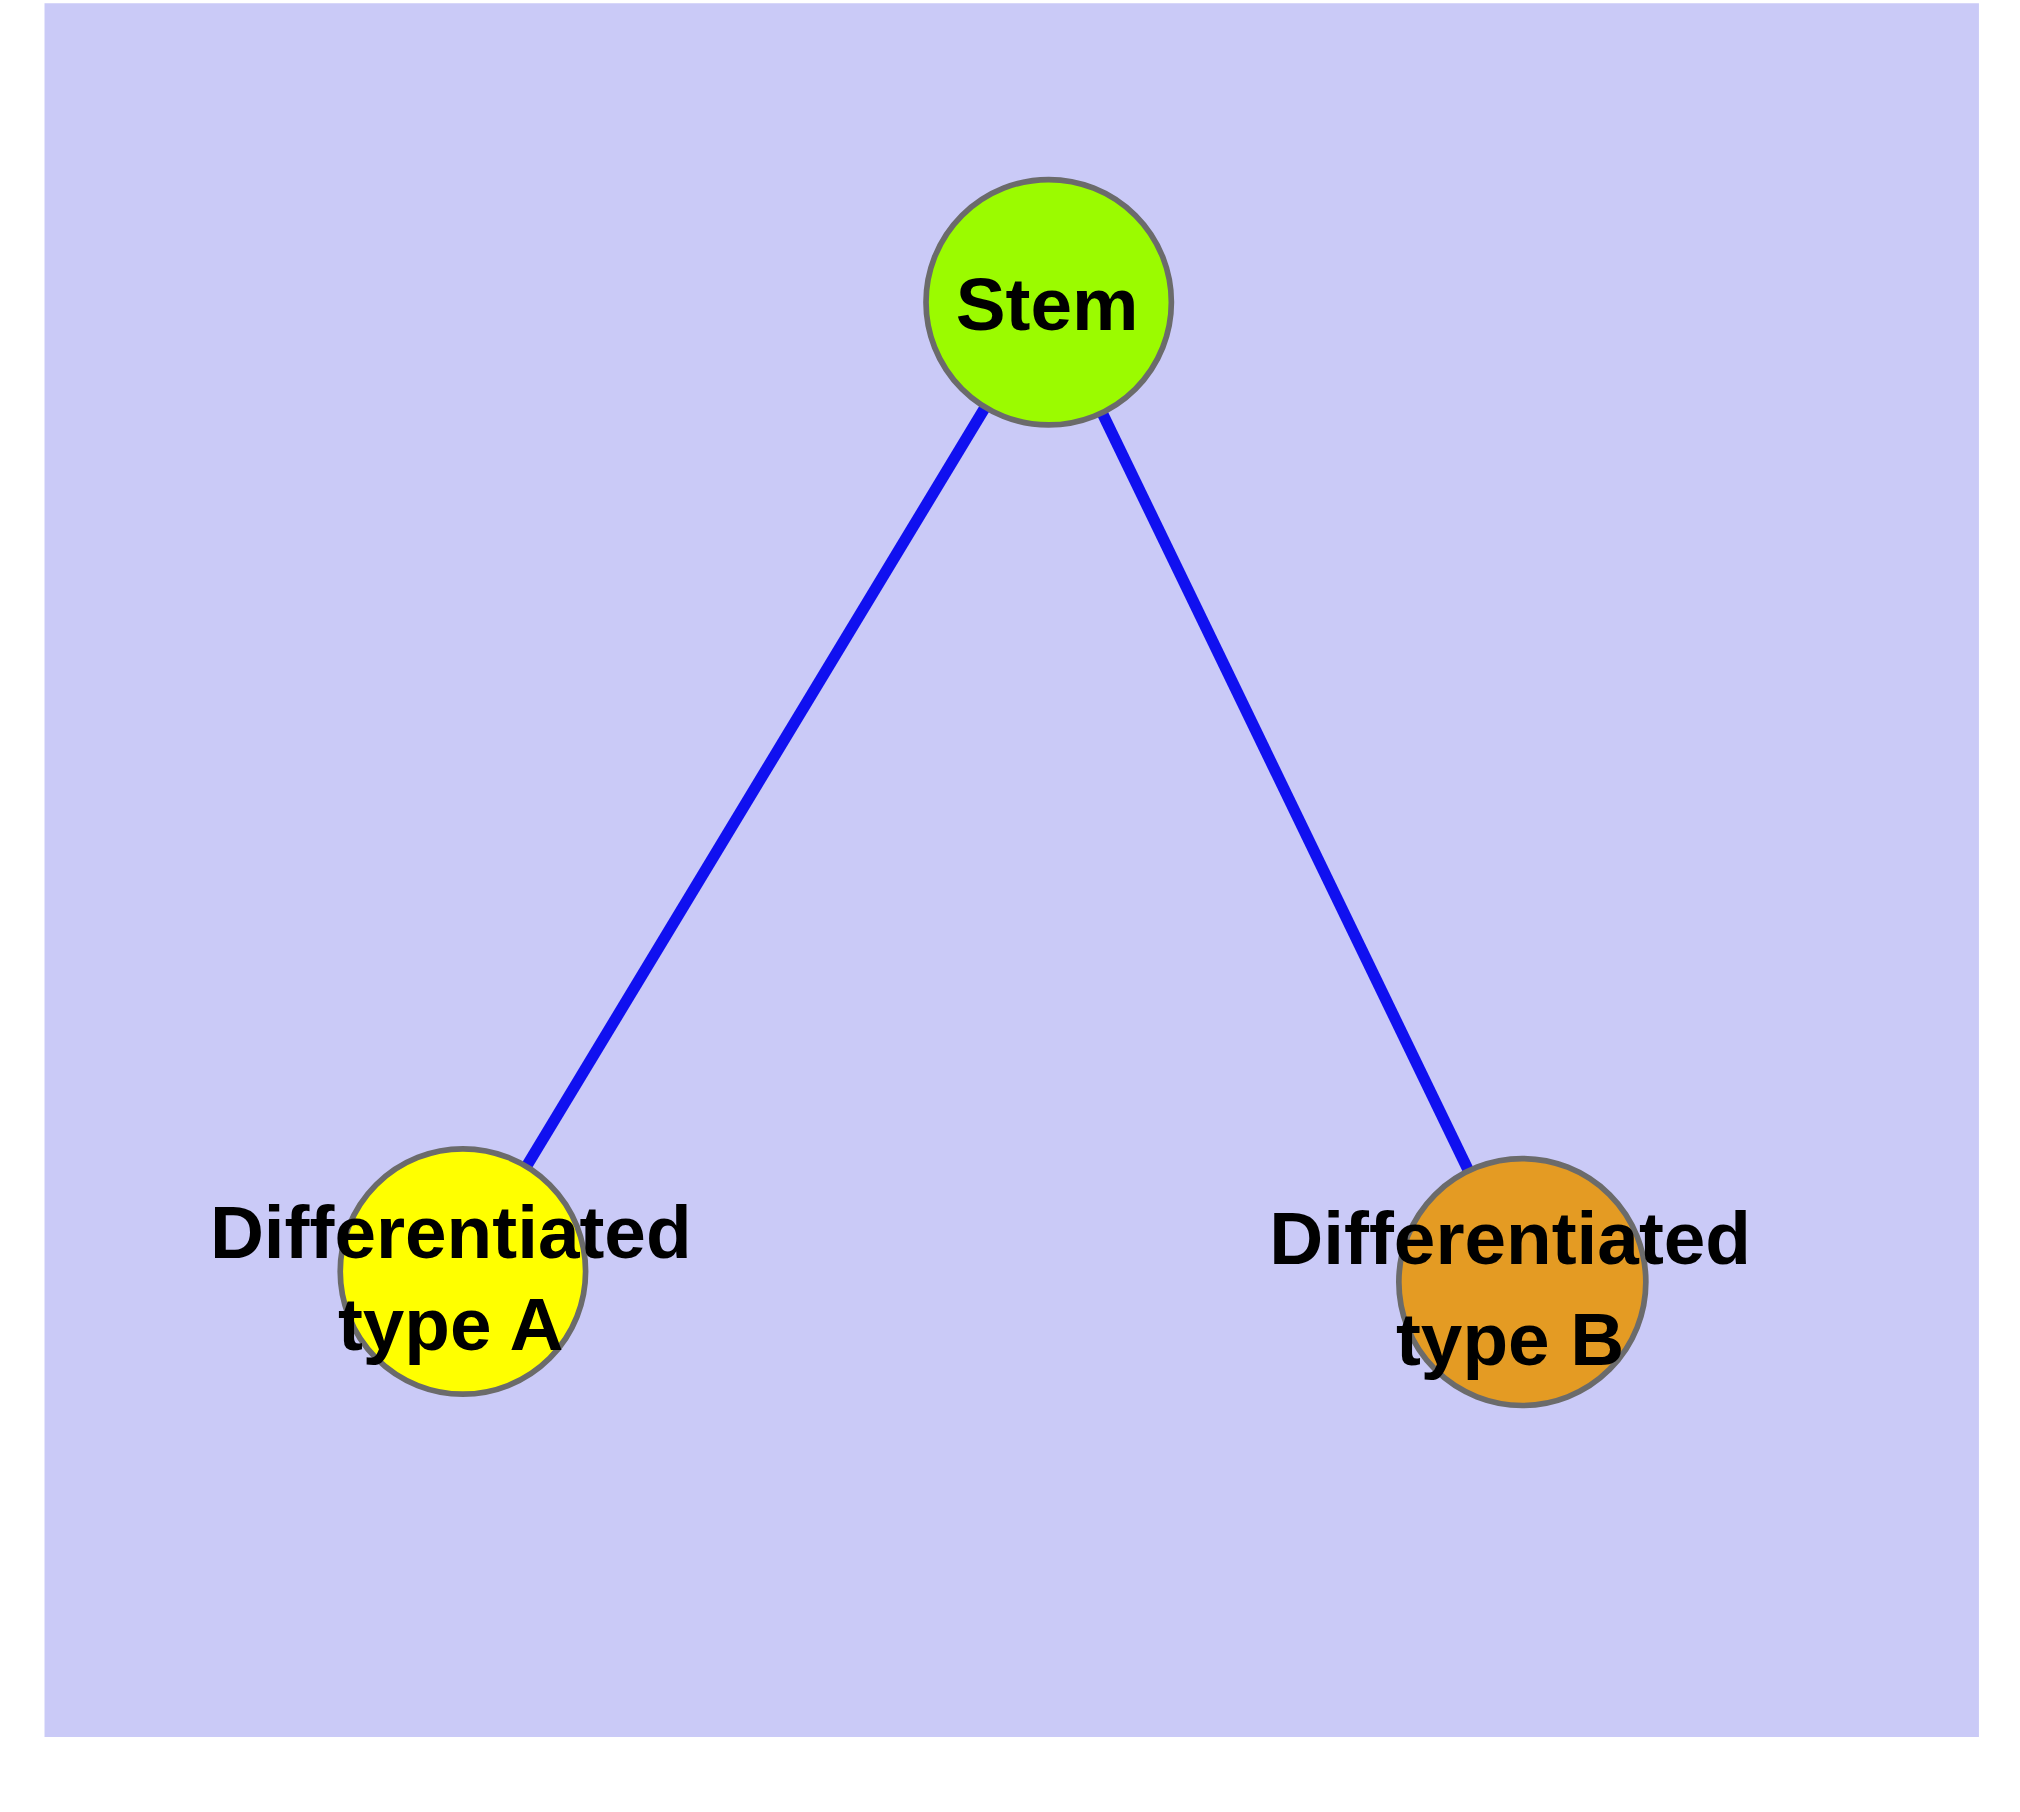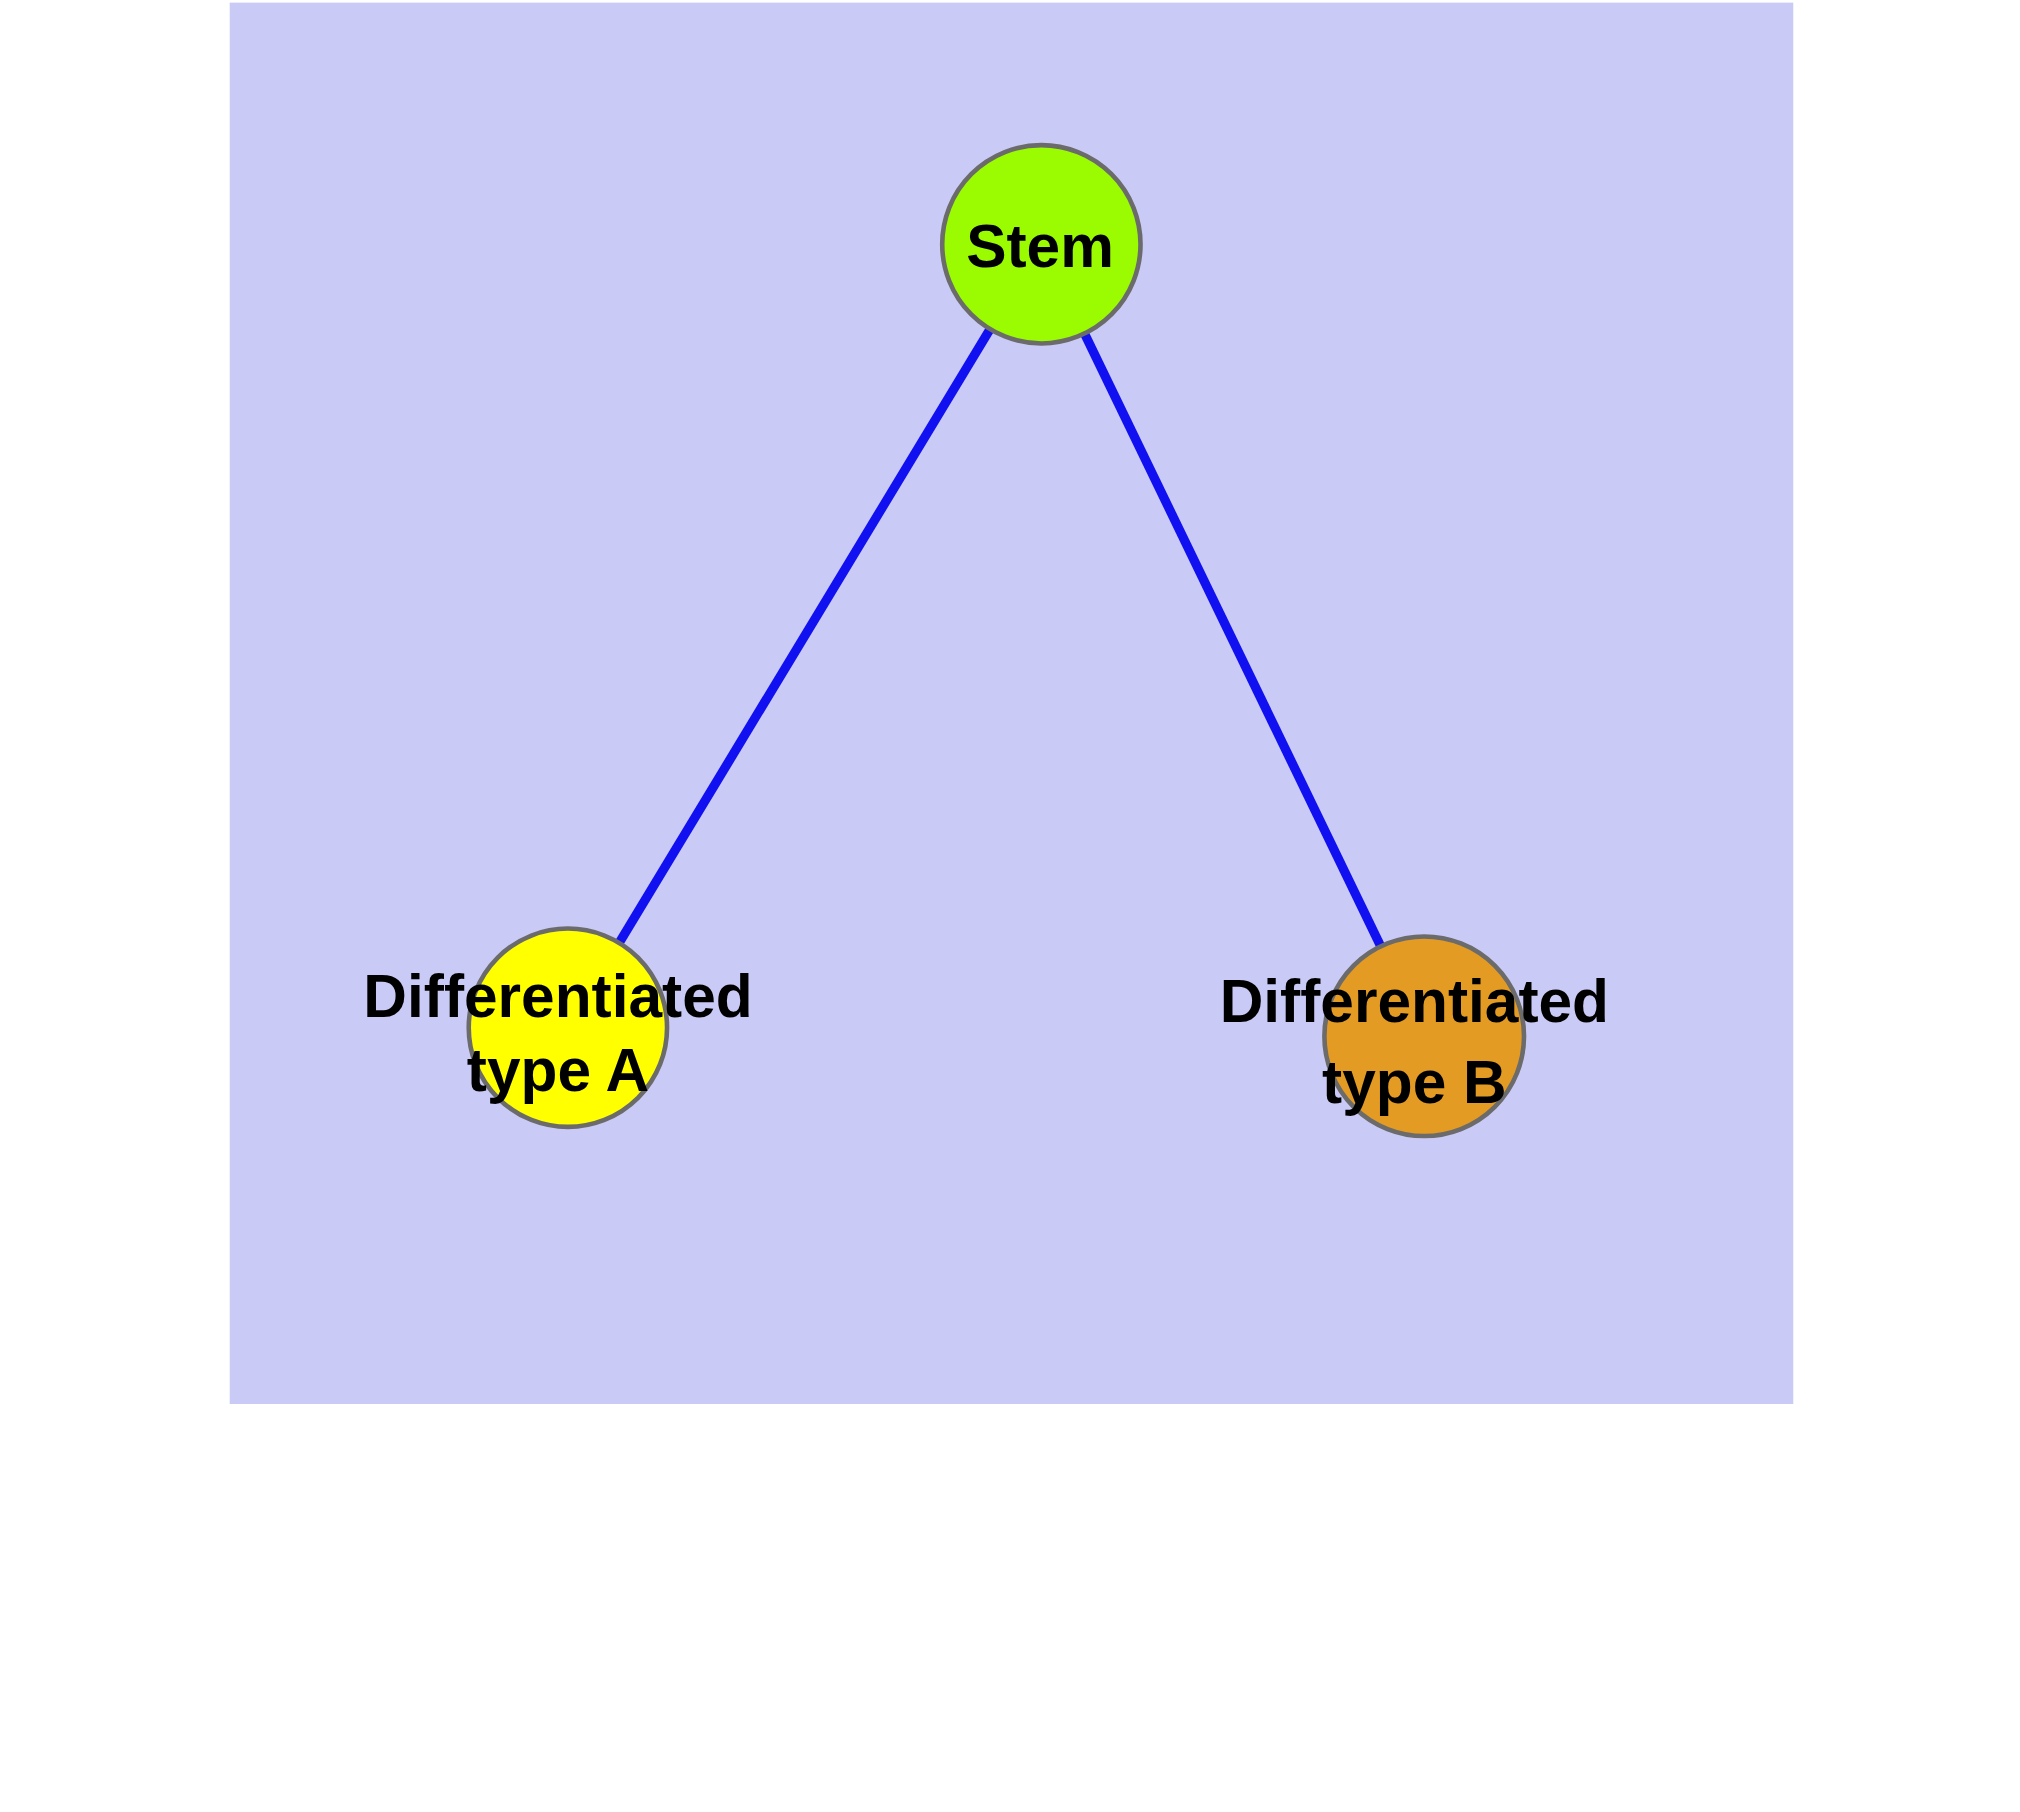--- a/index.html
+++ b/index.html
@@ -4,21 +4,21 @@
 <style>
   html, body {
     margin: 0;
     padding: 0;
     background: #ffffff;
     font-family: "Liberation Sans", sans-serif;
   }
   .page {
     position: relative;
     width: 2021px;
-    height: 1404px;
+    height: 1737px;
     background: #ffffff;
     overflow: hidden;
   }
   .graph-svg {
     position: absolute;
     top: 0;
     left: 0;
     width: 100%;
     height: 100%;
     display: block;

